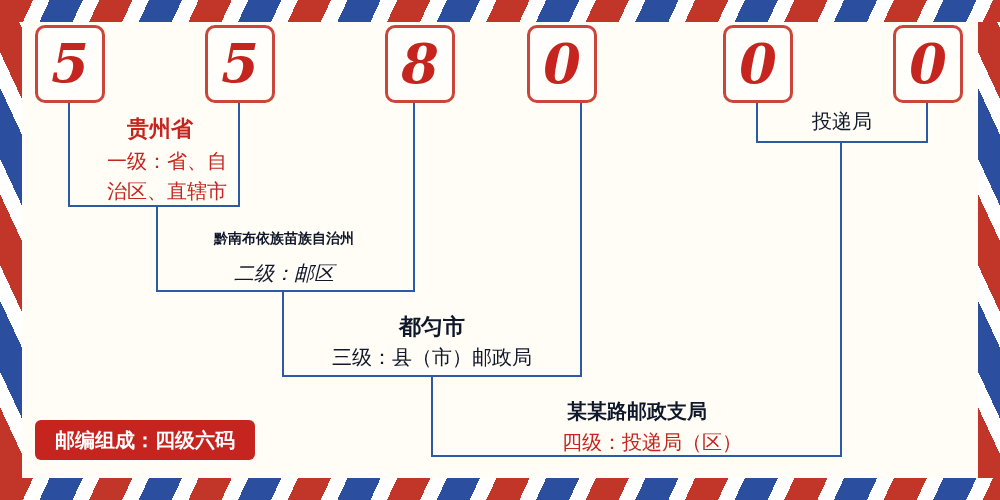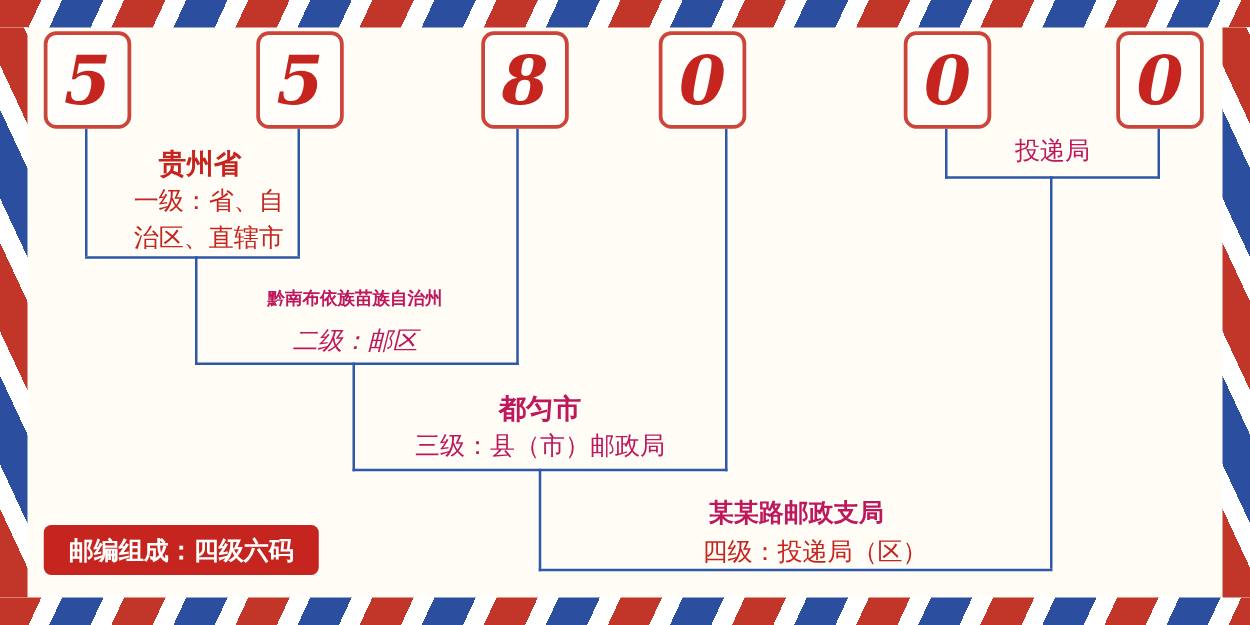--- a/index.html
+++ b/index.html
@@ -38,21 +38,21 @@
   .b1{left:35px} .b2{left:205px} .b3{left:385px}
   .b4{left:527px} .b5{left:723px} .b6{left:893px}
 
   
   .vl { position:absolute; width:2px; background:#2d59a8; }
   .hl { position:absolute; height:2px; background:#2d59a8; }
 
   
   .label { position:absolute; text-align:center; line-height:1.5; }
   .red  { color:#c5241f; }
-  .blue { color:#be185d; }
+  .blue { color:#0f172a; }
   .name { font-weight:bold; }
   .fs22 { font-size:22px; }
   .fs21 { font-size:14px; }
   .fs20 { font-size:20px; }
 
   .footer-box {
     position:absolute; left:35px; top:420px; width:220px; height:40px;
     background:#c5241f; border-radius:6px; color:#ffffff;
     display:flex; align-items:center; justify-content:center;
     font-size:20px; font-weight:bold;
@@ -100,21 +100,21 @@
   <div class="hl" style="left:282px; top:375px; width:300px;"></div>
 
   <div class="vl" style="left:756px; top:103px; height:40px;"></div>
   <div class="vl" style="left:926px; top:103px; height:40px;"></div>
   <div class="hl" style="left:756px; top:141px; width:172px;"></div>
   <div class="vl" style="left:840px; top:141px; height:314px;"></div>
 
   <div class="vl" style="left:431px; top:375px; height:82px;"></div>
   <div class="hl" style="left:431px; top:455px; width:411px;"></div>
 
-  <div class="label red name fs22" style="left:70px; top:114px; width:180px;">贵州省</div>
+  <div class="label red name fs22" style="left:70px; top:114px; width:180px;font-family:Liberation Mono, monospace;">贵州省</div>
   <div class="label red fs20" style="left:87px; top:146px; width:160px;">
     <div>一级：省、自</div>
     <div>治区、直辖市</div>
   </div>
 
   <div class="label blue name fs21" style="left:158px; top:228px; width:252px;">黔南布依族苗族自治州</div>
   <div class="label blue fs20" style="left:158px; top:258px; width:252px;font-style:italic;">二级：邮区</div>
 
   <div class="label blue name fs22" style="left:302px; top:310px; width:260px;">都匀市</div>
   <div class="label blue fs20" style="left:302px; top:342px; width:260px;">三级：县（市）邮政局</div>

